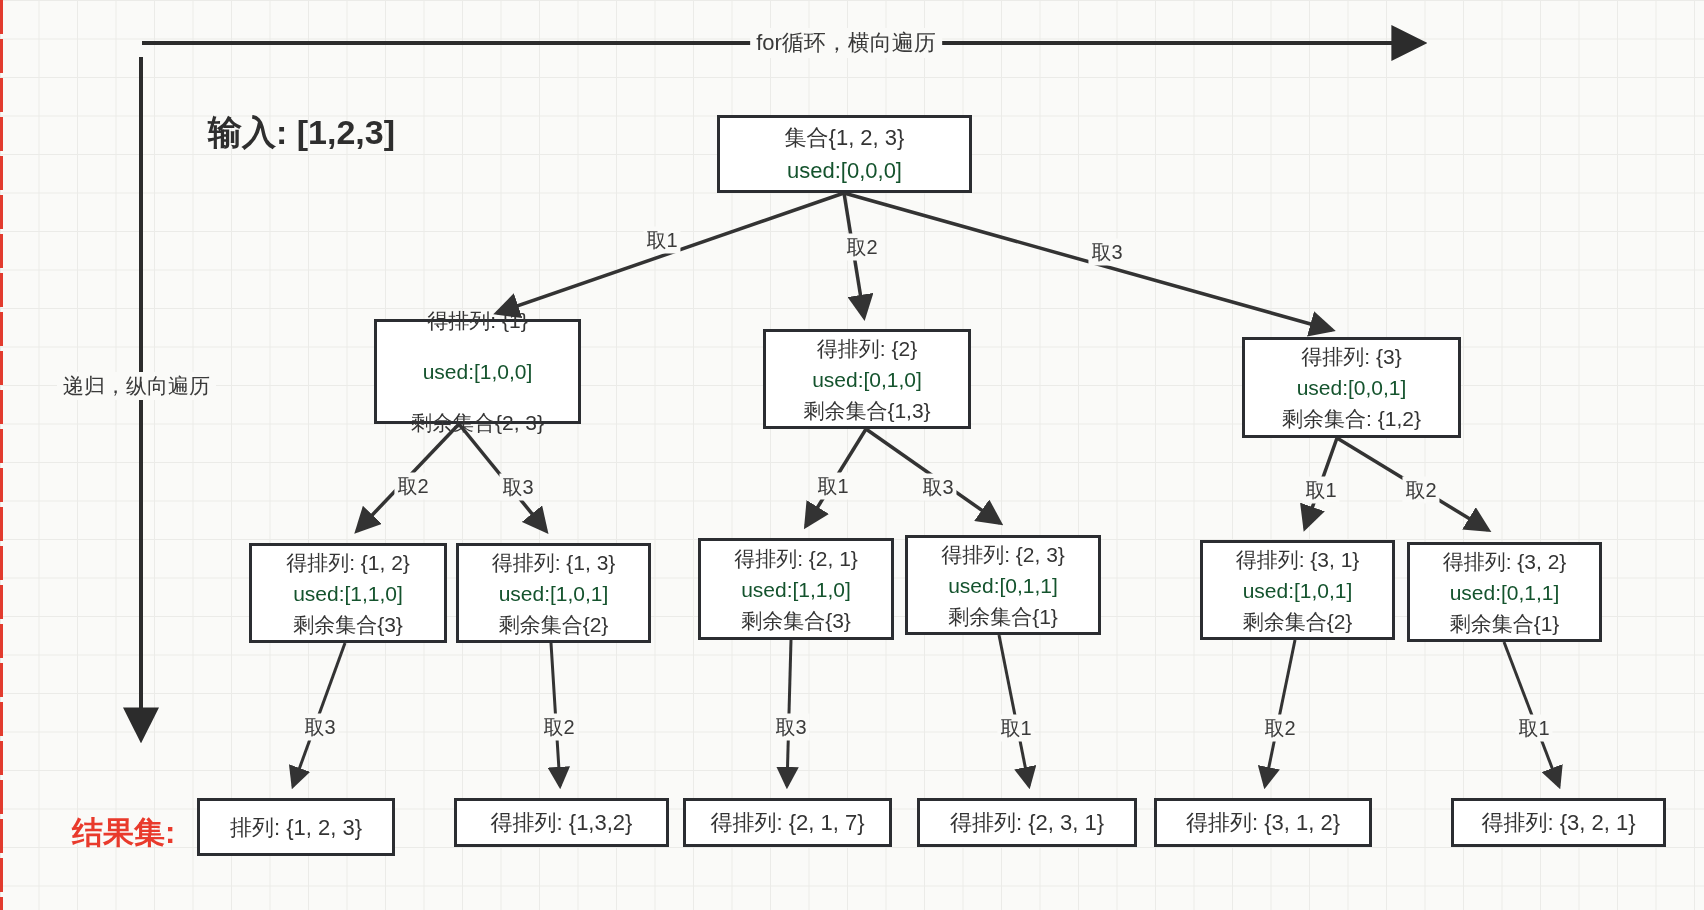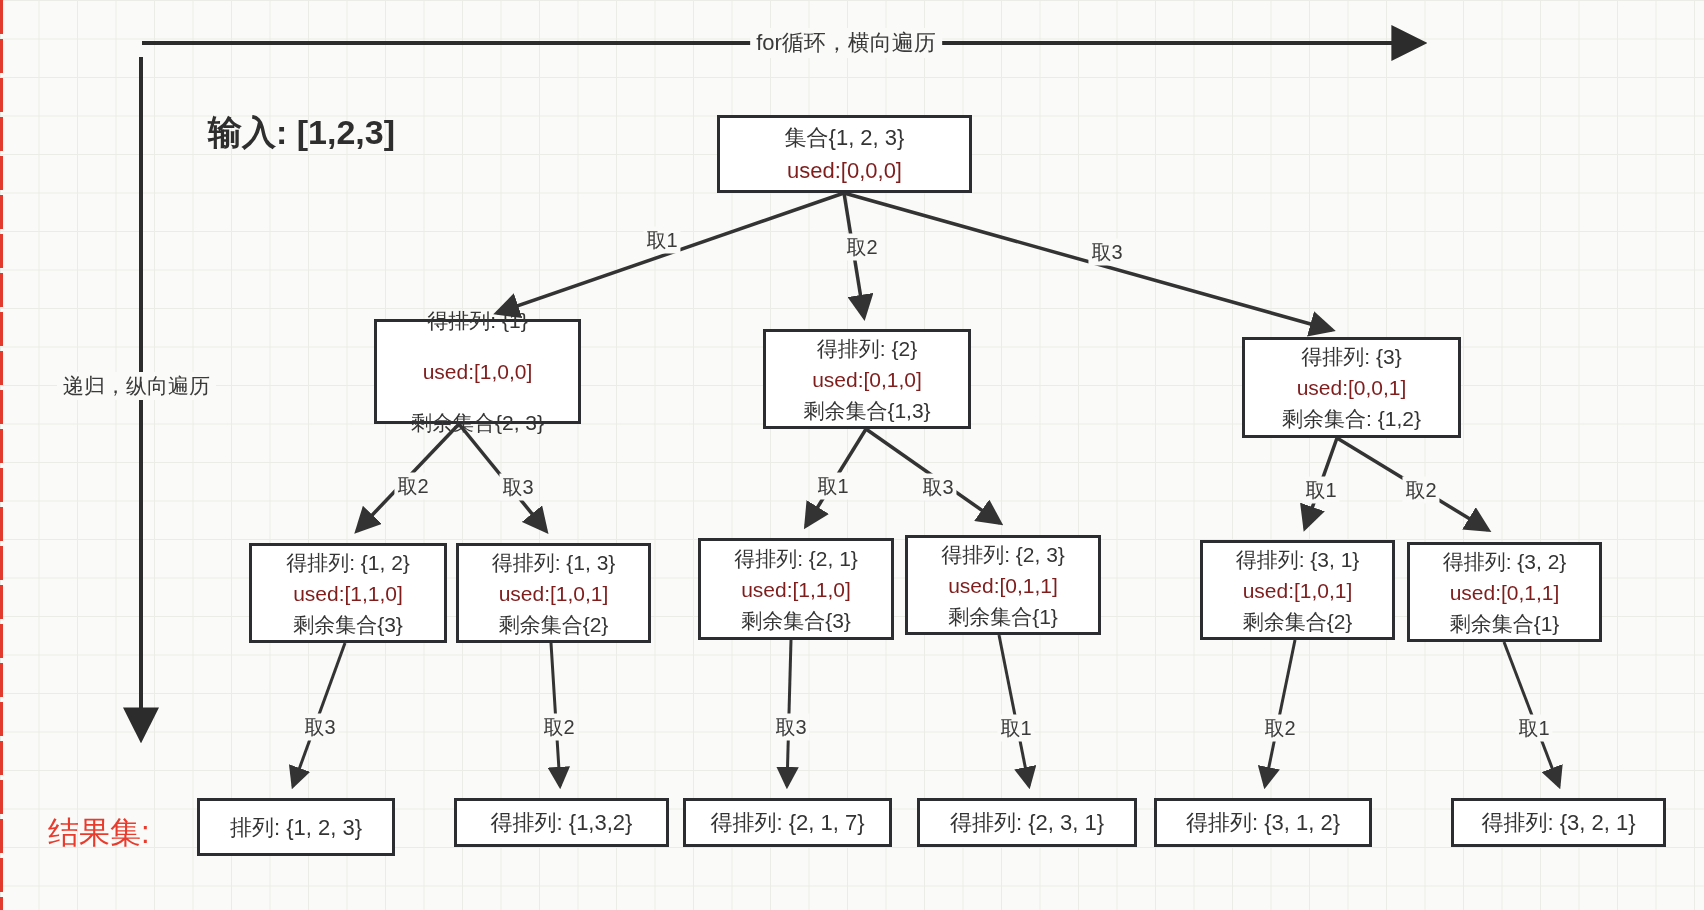--- a/index.html
+++ b/index.html
@@ -14,36 +14,36 @@
     color:#343434;
   }
   .red-edge{position:absolute;left:0;top:0;width:3px;height:100%;
     background:repeating-linear-gradient(180deg,#e23b2e 0 34px,transparent 34px 39px);}
   svg.wires{position:absolute;left:0;top:0;z-index:1;}
   .node{
     position:absolute;z-index:2;background:#ffffff;border:3px solid #2b2d31;
     display:flex;flex-direction:column;align-items:center;justify-content:center;
     font-size:21px;line-height:31px;text-align:center;box-sizing:border-box;
   }
-  .node .used{color:#7f1d1d;}
+  .node .used{color:#14532d;}
   .rootnode{font-size:22px;line-height:33px;}
   .resultnode{font-size:22px;}
   .edge-label{
     position:absolute;z-index:3;transform:translate(-50%,-50%);
     background:#fafaf8;padding:0 3px;font-size:20px;color:#3a3a3a;white-space:nowrap;
   }
   .axis-label{
     position:absolute;z-index:3;background:#fafaf8;padding:0 6px;
     font-size:21px;color:#3a3a3a;white-space:nowrap;
   }
   .input-label{
     position:absolute;z-index:3;font-size:34px;font-weight:bold;color:#2e2e2e;white-space:nowrap;
   }
   .result-set-label{
-    position:absolute;z-index:3;font-size:31px;font-weight:normal;color:#E93A2C;white-space:nowrap;
+    position:absolute;z-index:3;font-size:31px;font-weight:bold;color:#E93A2C;white-space:nowrap;margin-left:24px;
   }
   .logo{position:absolute;z-index:3;width:170px;text-align:center;}
   .logo .mark{display:block;margin:0 auto 4px auto;}
   .logo .brand{
     font-family:"DejaVu Serif", serif;font-style:italic;font-weight:bold;
     font-size:25px;color:#15150f;letter-spacing:3px;white-space:nowrap;
   }
 </style>
 </head>
 <body>

